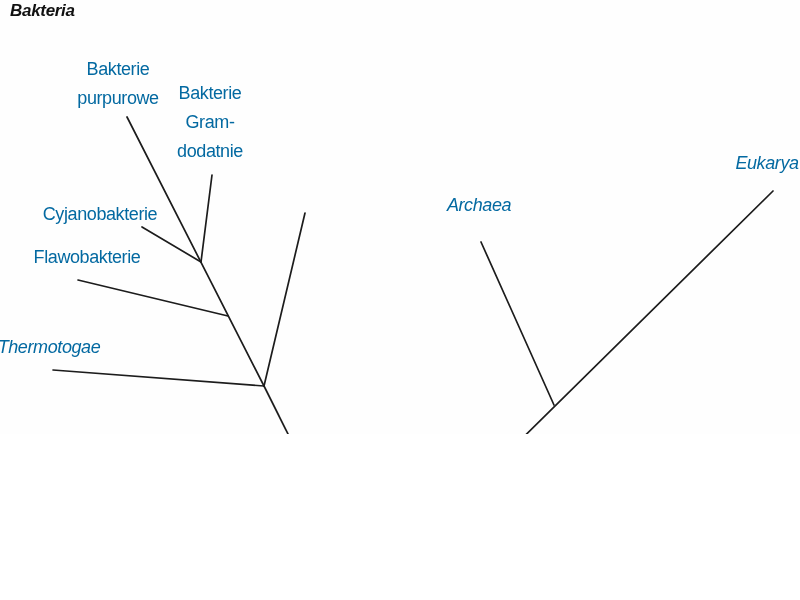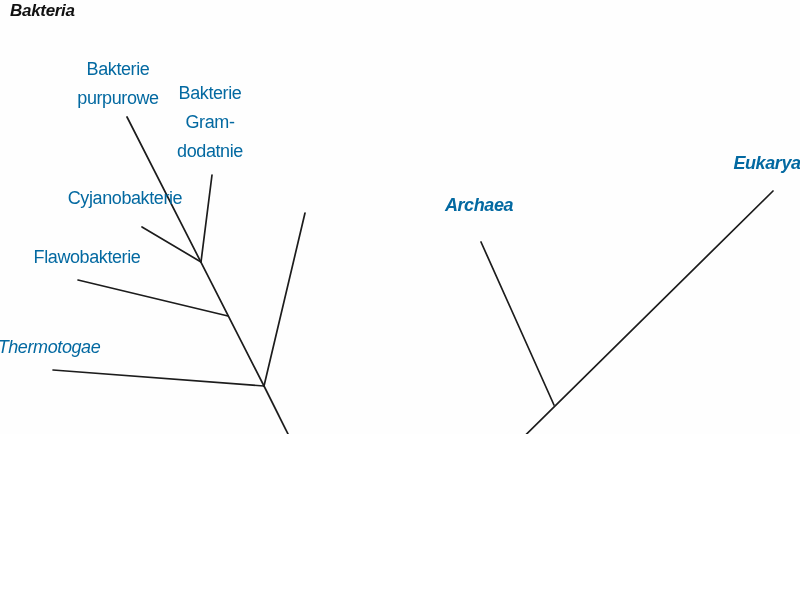--- a/index.html
+++ b/index.html
@@ -25,21 +25,21 @@
     transform: translateX(-50%);
     text-align: center;
     white-space: pre-line;
     font-size: 18px;
     line-height: 29px;
     color: #0369a1;
     letter-spacing: -0.4px;
   }
   .italic { font-style: italic; }
   .domain-label {
-    font-weight: bold;
+    font-weight: normal;
     font-style: italic;
     font-size: 18px;
   }
   .title {
     position: absolute;
     left: 10px;
     top: 1px;
     font-size: 17px;
     font-weight: bold;
     font-style: italic;
@@ -71,21 +71,21 @@
   <div class="title">Bakteria</div>
 
   <div class="label" style="left:118px; top:55px;">Bakterie
 purpurowe</div>
 
   <div class="label" style="left:210px; top:79px;">Bakterie
 Gram-
 dodatnie</div>
 
 
-  <div class="label" style="left:100px; top:184px;margin-left:25px;">Cyjanobakterie</div>
+  <div class="label" style="left:100px; top:200px;">Cyjanobakterie</div>
 
   <div class="label" style="left:68px; top:243px;margin-left:19px;">Flawobakterie</div>
 
   <div class="label italic" style="left:49px; top:333px;">Thermotogae</div>
 
   <div class="label domain-label" style="left:479px; top:191px;">Archaea</div>
 
   <div class="label domain-label" style="left:767px; top:149px;">Eukarya</div>
 
 </div>

